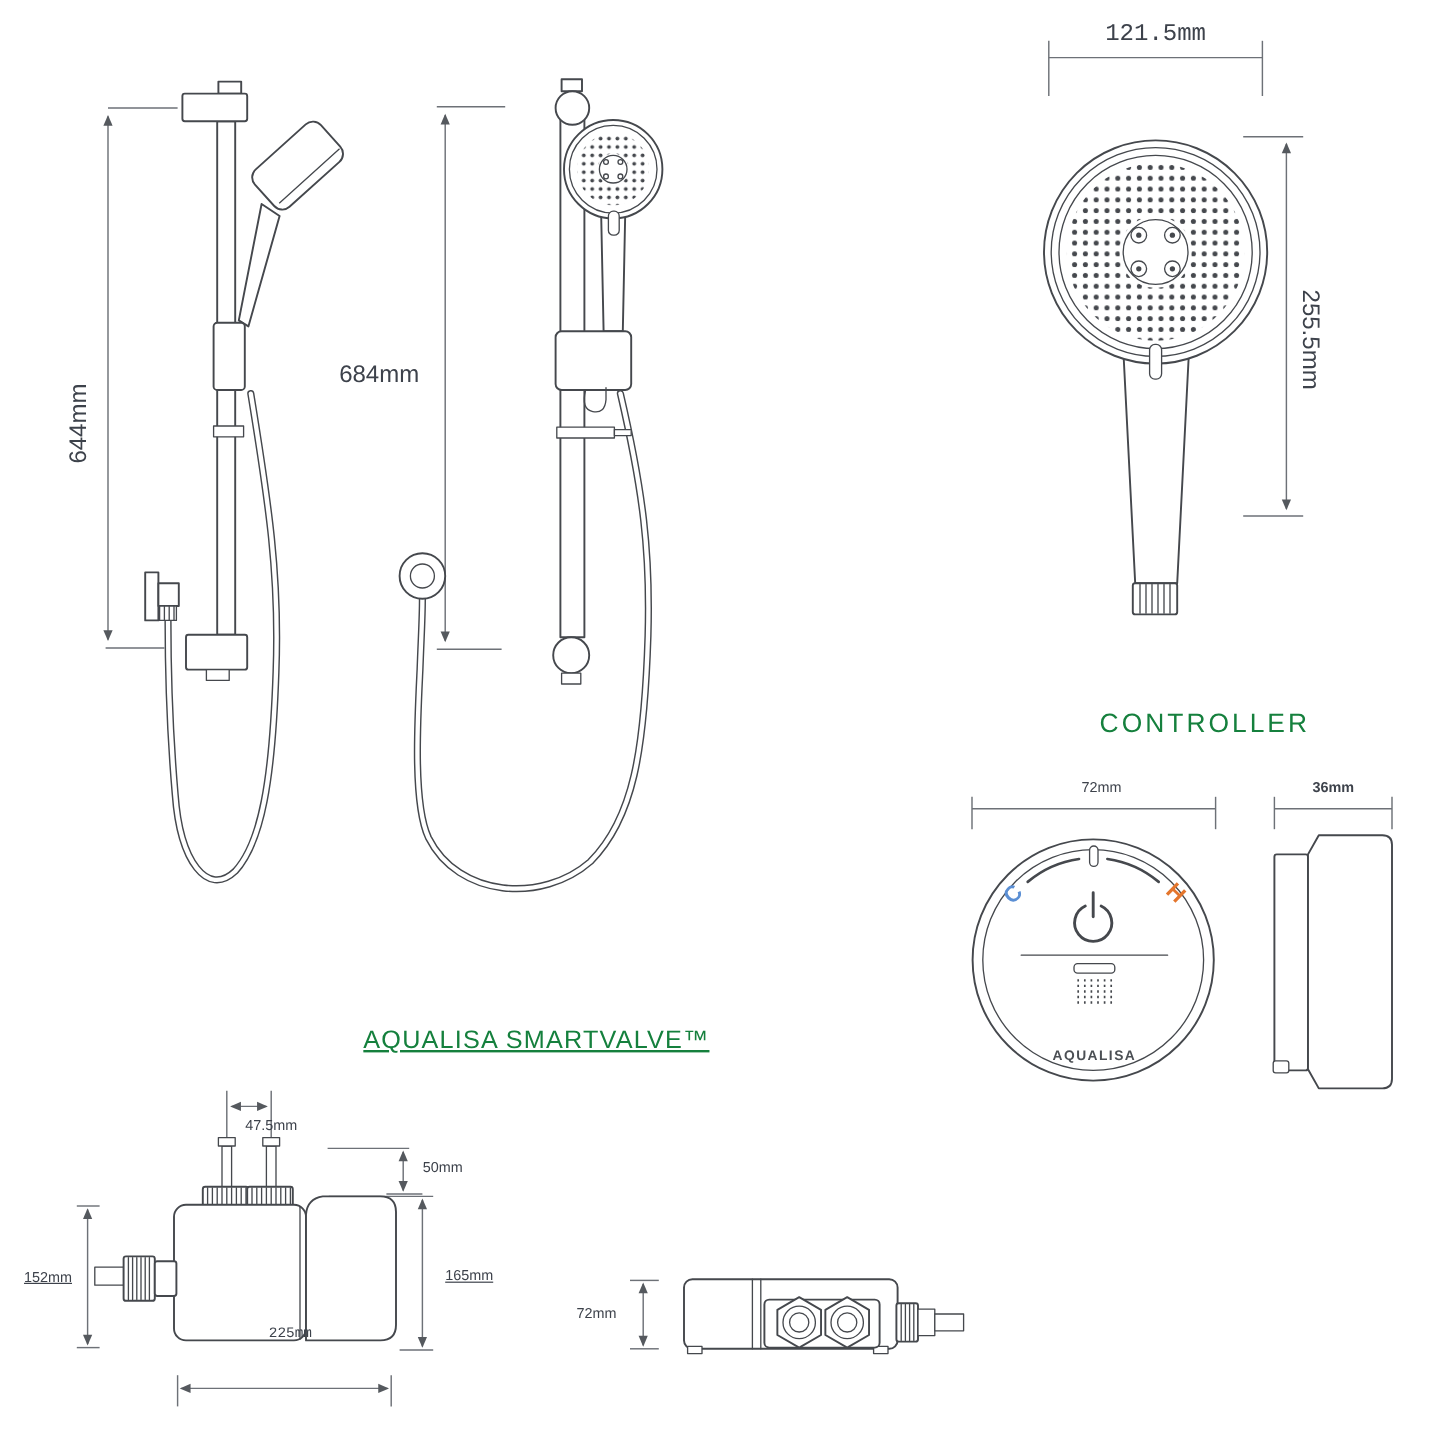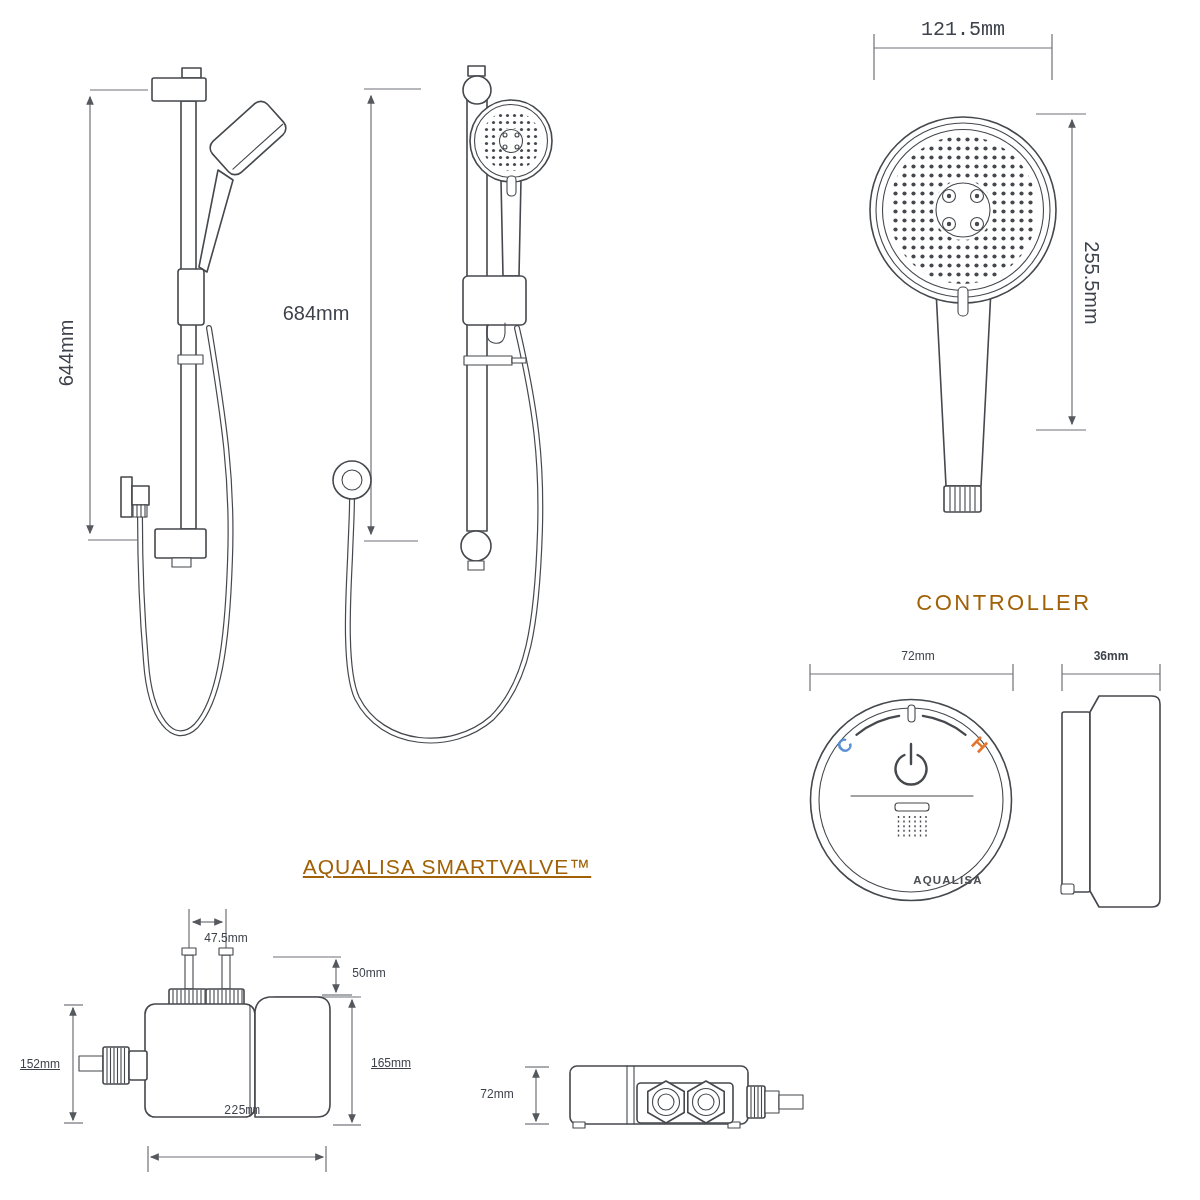--- a/index.html
+++ b/index.html
@@ -18,21 +18,21 @@
   .hose-i{fill:none;stroke:#ffffff;stroke-width:3.6;stroke-linecap:round;}
   .ico {fill:none;stroke:#45484d;stroke-width:2.4;stroke-linecap:round;}
   .arc {fill:none;stroke:#45484d;stroke-width:2.2;stroke-linecap:round;}
   .spray{fill:none;stroke:#45484d;stroke-width:1.4;stroke-dasharray:2 2.6;}
 
   .lbl{position:absolute;color:#3d424b;white-space:nowrap;
        transform:translate(-50%,-50%);font-size:20px;}
   .lbl-sm{font-size:12px;}
   .rot-ccw{transform:translate(-50%,-50%) rotate(-90deg);}
   .rot-cw {transform:translate(-50%,-50%) rotate(90deg);}
-  .sec-title{position:absolute;color:#a16207;white-space:nowrap;
+  .sec-title{position:absolute;color:#15803d;white-space:nowrap;
        transform:translate(-50%,-50%);font-size:22px;letter-spacing:2.5px;}
   .sec-title-sm{font-size:21px;letter-spacing:1px;text-decoration:underline;}
   .dial-letter{position:absolute;font-size:19px;font-weight:600;white-space:nowrap;}
   .c-label{color:#5b8fd4;transform:translate(-50%,-50%) rotate(-46deg);}
   .h-label{color:#e4762d;transform:translate(-50%,-50%) rotate(44deg);}
   .dial-brand{position:absolute;color:#4b4f54;font-size:11.5px;font-weight:700;
        letter-spacing:1.2px;transform:translate(-50%,-50%);white-space:nowrap;}
 </style>
 </head>
 <body>
@@ -304,21 +304,21 @@
 <div class="lbl" style="left:316px;top:313px;">684mm</div>
 
 <div class="lbl" style="left:963px;top:29px;font-family:Liberation Mono, monospace;">121.5mm</div>
 <div class="lbl rot-cw" style="left:1091px;top:283px;">255.5mm</div>
 
 <div class="sec-title" style="left:1004px;top:603px;">CONTROLLER</div>
 <div class="lbl lbl-sm" style="left:918px;top:656px;">72mm</div>
 <div class="lbl lbl-sm" style="left:1111px;top:656px;font-weight:bold;">36mm</div>
 <div class="dial-letter c-label" style="left:845px;top:746px;">C</div>
 <div class="dial-letter h-label" style="left:979px;top:745px;">H</div>
-<div class="dial-brand" style="left:948px;top:880px;text-align:right;">AQUALISA</div>
+<div class="dial-brand" style="left:912px;top:880px;text-align:right;">AQUALISA</div>
 
 <div class="sec-title sec-title-sm" style="left:447px;top:867px;">AQUALISA SMARTVALVE™</div>
 <div class="lbl lbl-sm" style="left:226px;top:938px;">47.5mm</div>
 <div class="lbl lbl-sm" style="left:369px;top:973px;">50mm</div>
 <div class="lbl lbl-sm" style="left:40px;top:1064px;text-decoration:underline;">152mm</div>
 <div class="lbl lbl-sm" style="left:391px;top:1063px;text-decoration:underline;">165mm</div>
 <div class="lbl lbl-sm" style="left:242px;top:1111px;font-family:Liberation Mono, monospace;">225mm</div>
 <div class="lbl lbl-sm" style="left:497px;top:1094px;">72mm</div>
 
 </body></html>

